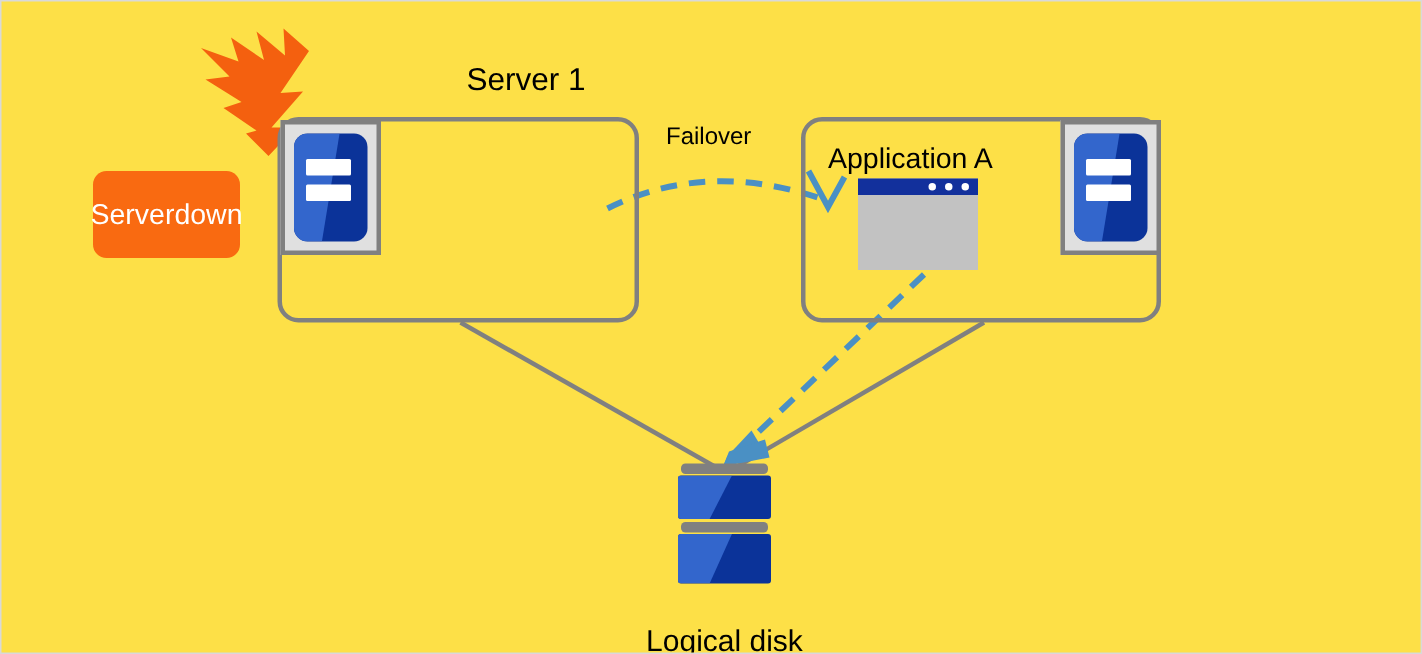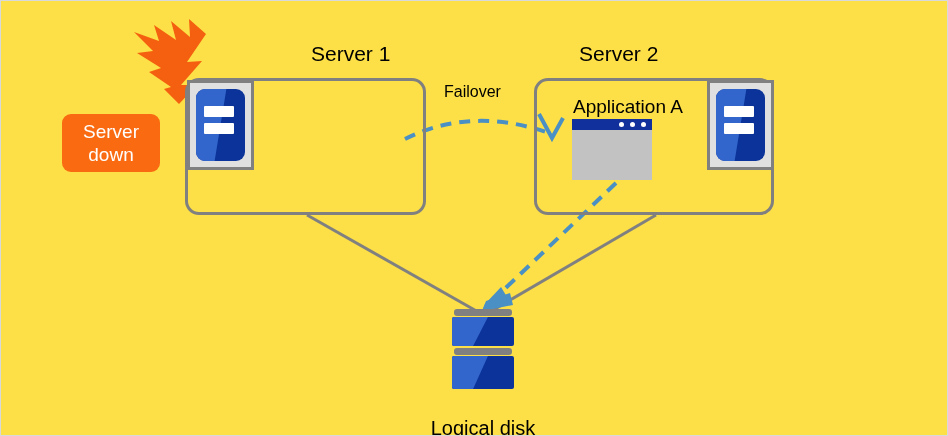--- a/index.html
+++ b/index.html
@@ -102,21 +102,21 @@
   
   .status-badge {
     position: absolute;
     background: #f96a11;
     border-radius: 9px;
     color: #ffffff;
     font-size: 19px;
     line-height: 23px;
     text-align: center;
     display: flex;
-    flex-direction: column;
+    flex-direction: row;
     align-items: center;
     justify-content: center;
     box-sizing: border-box;
   }
 
   
   .disk {
     position: absolute;
   }
   .disk-bar {
@@ -185,32 +185,31 @@
     </div>
   </div>
 
   <div class="status-badge" style="left:61px; top:113px; width:98px; height:58px;">
     <span>Server</span>
     <span>down</span>
   </div>
 
   <div class="label failover-label" style="left:443px; top:82px;">Failover</div>
 
-  <div class="label server-title" style="left:578px; top:42px;">Server 2</div>
 
   <div class="server-box" style="left:533px; top:77px; width:240px; height:137px;"></div>
 
   <div class="machine-icon" style="left:706px; top:79px; width:67px; height:90px;">
     <div class="machine-body">
       <div class="machine-bar b1"></div>
       <div class="machine-bar b2"></div>
     </div>
   </div>
 
-  <div class="label app-label" style="left:572px; top:95px;">Application  A</div>
+  <div class="label app-label" style="left:551px; top:95px;">Application  A</div>
 
   <div class="app-window" style="left:571px; top:118px; width:80px; height:61px;">
     <div class="app-titlebar">
       <span class="app-dot" style="right:28px;"></span>
       <span class="app-dot" style="right:17px;"></span>
       <span class="app-dot" style="right:6px;"></span>
     </div>
   </div>
 
   <div class="disk" style="left:451px; top:308px; width:62px; height:82px;">

